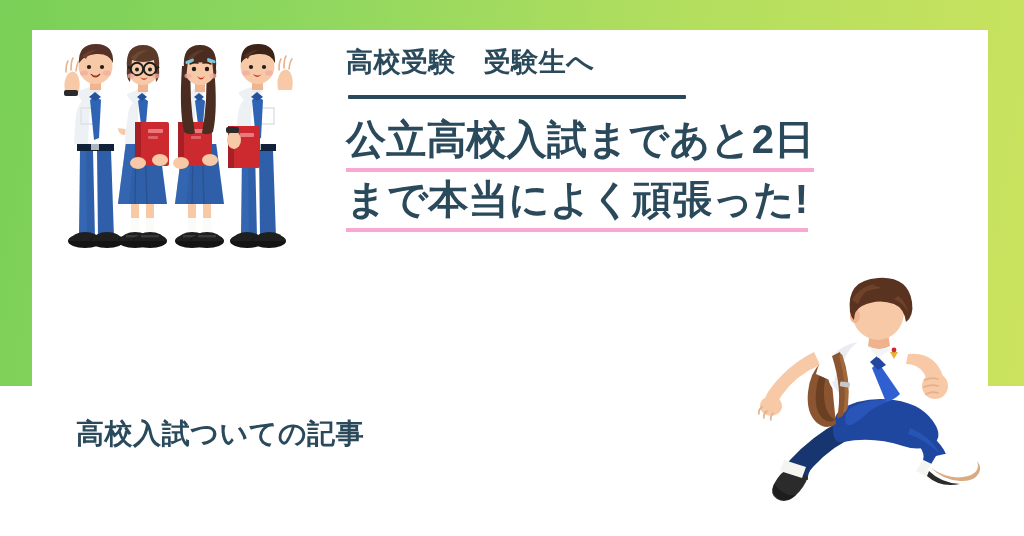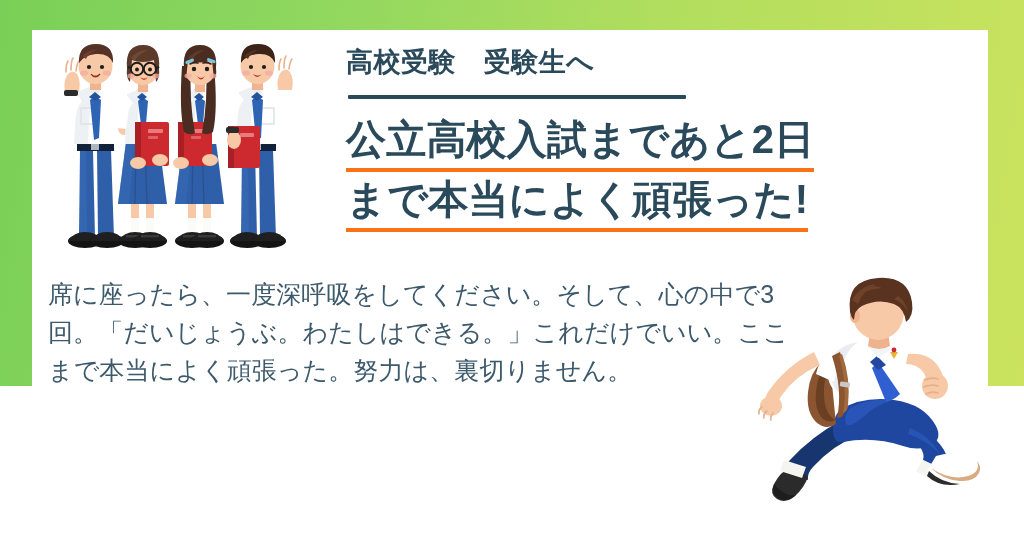--- a/index.html
+++ b/index.html
@@ -25,21 +25,21 @@
     color:#2a4a5c;line-height:1.25;white-space:pre;
   }
   .rule{
     width:338px;height:4px;background:#2a4a5c;margin:15px 0 13px 2px;border-radius:1px;
   }
   .headline{
     font-size:40px;font-weight:700;color:#2a4a5c;line-height:1.38;
     letter-spacing:.005em;white-space:nowrap;
   }
   .headline span{
-    display:inline-block;border-bottom:4px solid #f97316;padding-bottom:1px;
+    display:inline-block;border-bottom:4px solid #f9a8d4;padding-bottom:1px;
   }
 
   
   .body-copy{
     position:absolute;left:16px;top:245px;width:760px;
     font-size:25px;line-height:1.52;color:#3d5a6c;letter-spacing:.004em;
     white-space:pre-line;
   }
 
   
@@ -263,24 +263,22 @@
       <div class="kicker">高校受験　受験生へ</div>
       <div class="rule"></div>
       <div class="headline">
         <span>公立高校入試まであと2日</span>
       </div>
       <div class="headline">
         <span>まで本当によく頑張った!</span>
       </div>
     </div>
 
-    <div class="body-copy">席に座ったら、一度深呼吸をしてください。そして、心の中で3
-回。「だいじょうぶ。わたしはできる。」これだけでいい。ここ
-まで本当によく頑張った。努力は、裏切りません。</div>
-
+
+    <div class="caption">高校入試ついての記事</div>
 
     <div class="runner">
       <svg viewBox="0 0 270 235" width="270" height="235" aria-hidden="true">
 
         <path d="M92,82 q-28,14 -46,40 q-5,8 -2,14 l13,-1 q-1,-5 3,-10 q14,-20 38,-30 Z" fill="#f7c9a6"></path>
         <ellipse cx="49" cy="136" rx="11" ry="10" fill="#f7c9a6"></ellipse>
         <path d="M40,137 q-4,3 -3,7 M45,141 q-4,3 -3,7 M51,143 q-3,4 -2,7" stroke="#e5b08c" stroke-width="1.6" fill="none" stroke-linecap="round"></path>
 
         <path d="M120,150 q-30,16 -52,40 q-7,8 -4,14 l22,6 q-1,-7 5,-13 q20,-22 44,-31 Z" fill="#17356f"></path>
 

